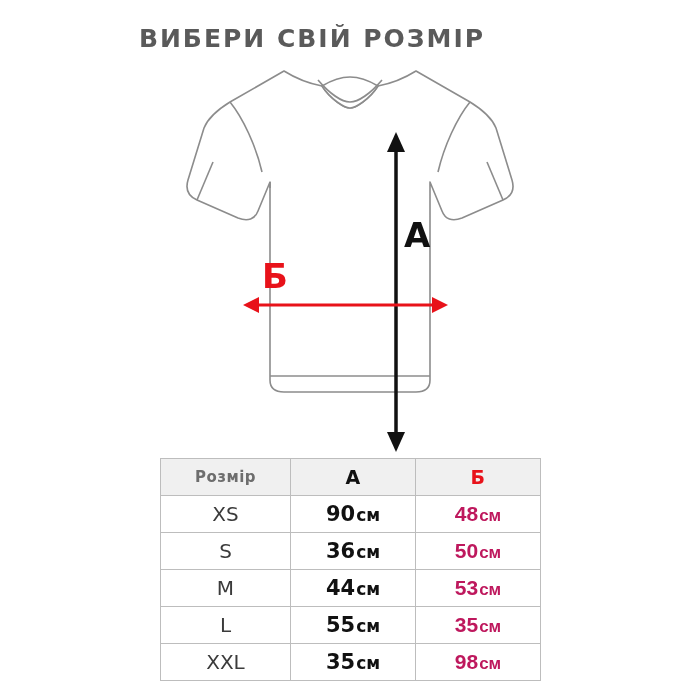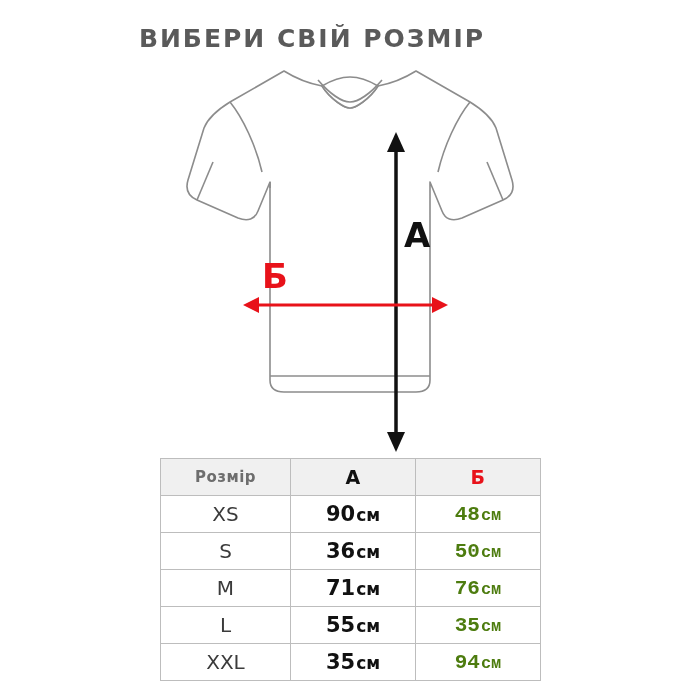--- a/index.html
+++ b/index.html
@@ -127,22 +127,22 @@
   }
   tbody td.val-a {
     font-size: 21px;
     font-weight: bold;
     color: #111111;
     font-family: "DejaVu Sans", sans-serif;
   }
   tbody td.val-b {
     font-size: 21px;
     font-weight: bold;
-    color: #4d7c0f;
-    font-family: Liberation Mono, monospace;
+    color: #be185d;
+    font-family: Liberation Sans, sans-serif;
   }
   .unit {
     font-size: 17px;
     font-weight: bold;
     letter-spacing: 0;
     margin-left: 1px;
   }
 </style>
 </head>
 <body>
@@ -235,28 +235,28 @@
         <td class="val-a"><span>90</span><span class="unit">см</span></td>
         <td class="val-b"><span>48</span><span class="unit">см</span></td>
       </tr>
       <tr>
         <td class="size-name">S</td>
         <td class="val-a"><span>36</span><span class="unit">см</span></td>
         <td class="val-b"><span>50</span><span class="unit">см</span></td>
       </tr>
       <tr>
         <td class="size-name">M</td>
-        <td class="val-a"><span>71</span><span class="unit">см</span></td>
-        <td class="val-b"><span>76</span><span class="unit">см</span></td>
+        <td class="val-a"><span>44</span><span class="unit">см</span></td>
+        <td class="val-b"><span>53</span><span class="unit">см</span></td>
       </tr>
       <tr>
         <td class="size-name">L</td>
         <td class="val-a"><span>55</span><span class="unit">см</span></td>
         <td class="val-b"><span>35</span><span class="unit">см</span></td>
       </tr>
       <tr>
         <td class="size-name">XXL</td>
         <td class="val-a"><span>35</span><span class="unit">см</span></td>
-        <td class="val-b"><span>94</span><span class="unit">см</span></td>
+        <td class="val-b"><span>98</span><span class="unit">см</span></td>
       </tr>
     </tbody>
   </table>
 </div>
 
 </body></html>

